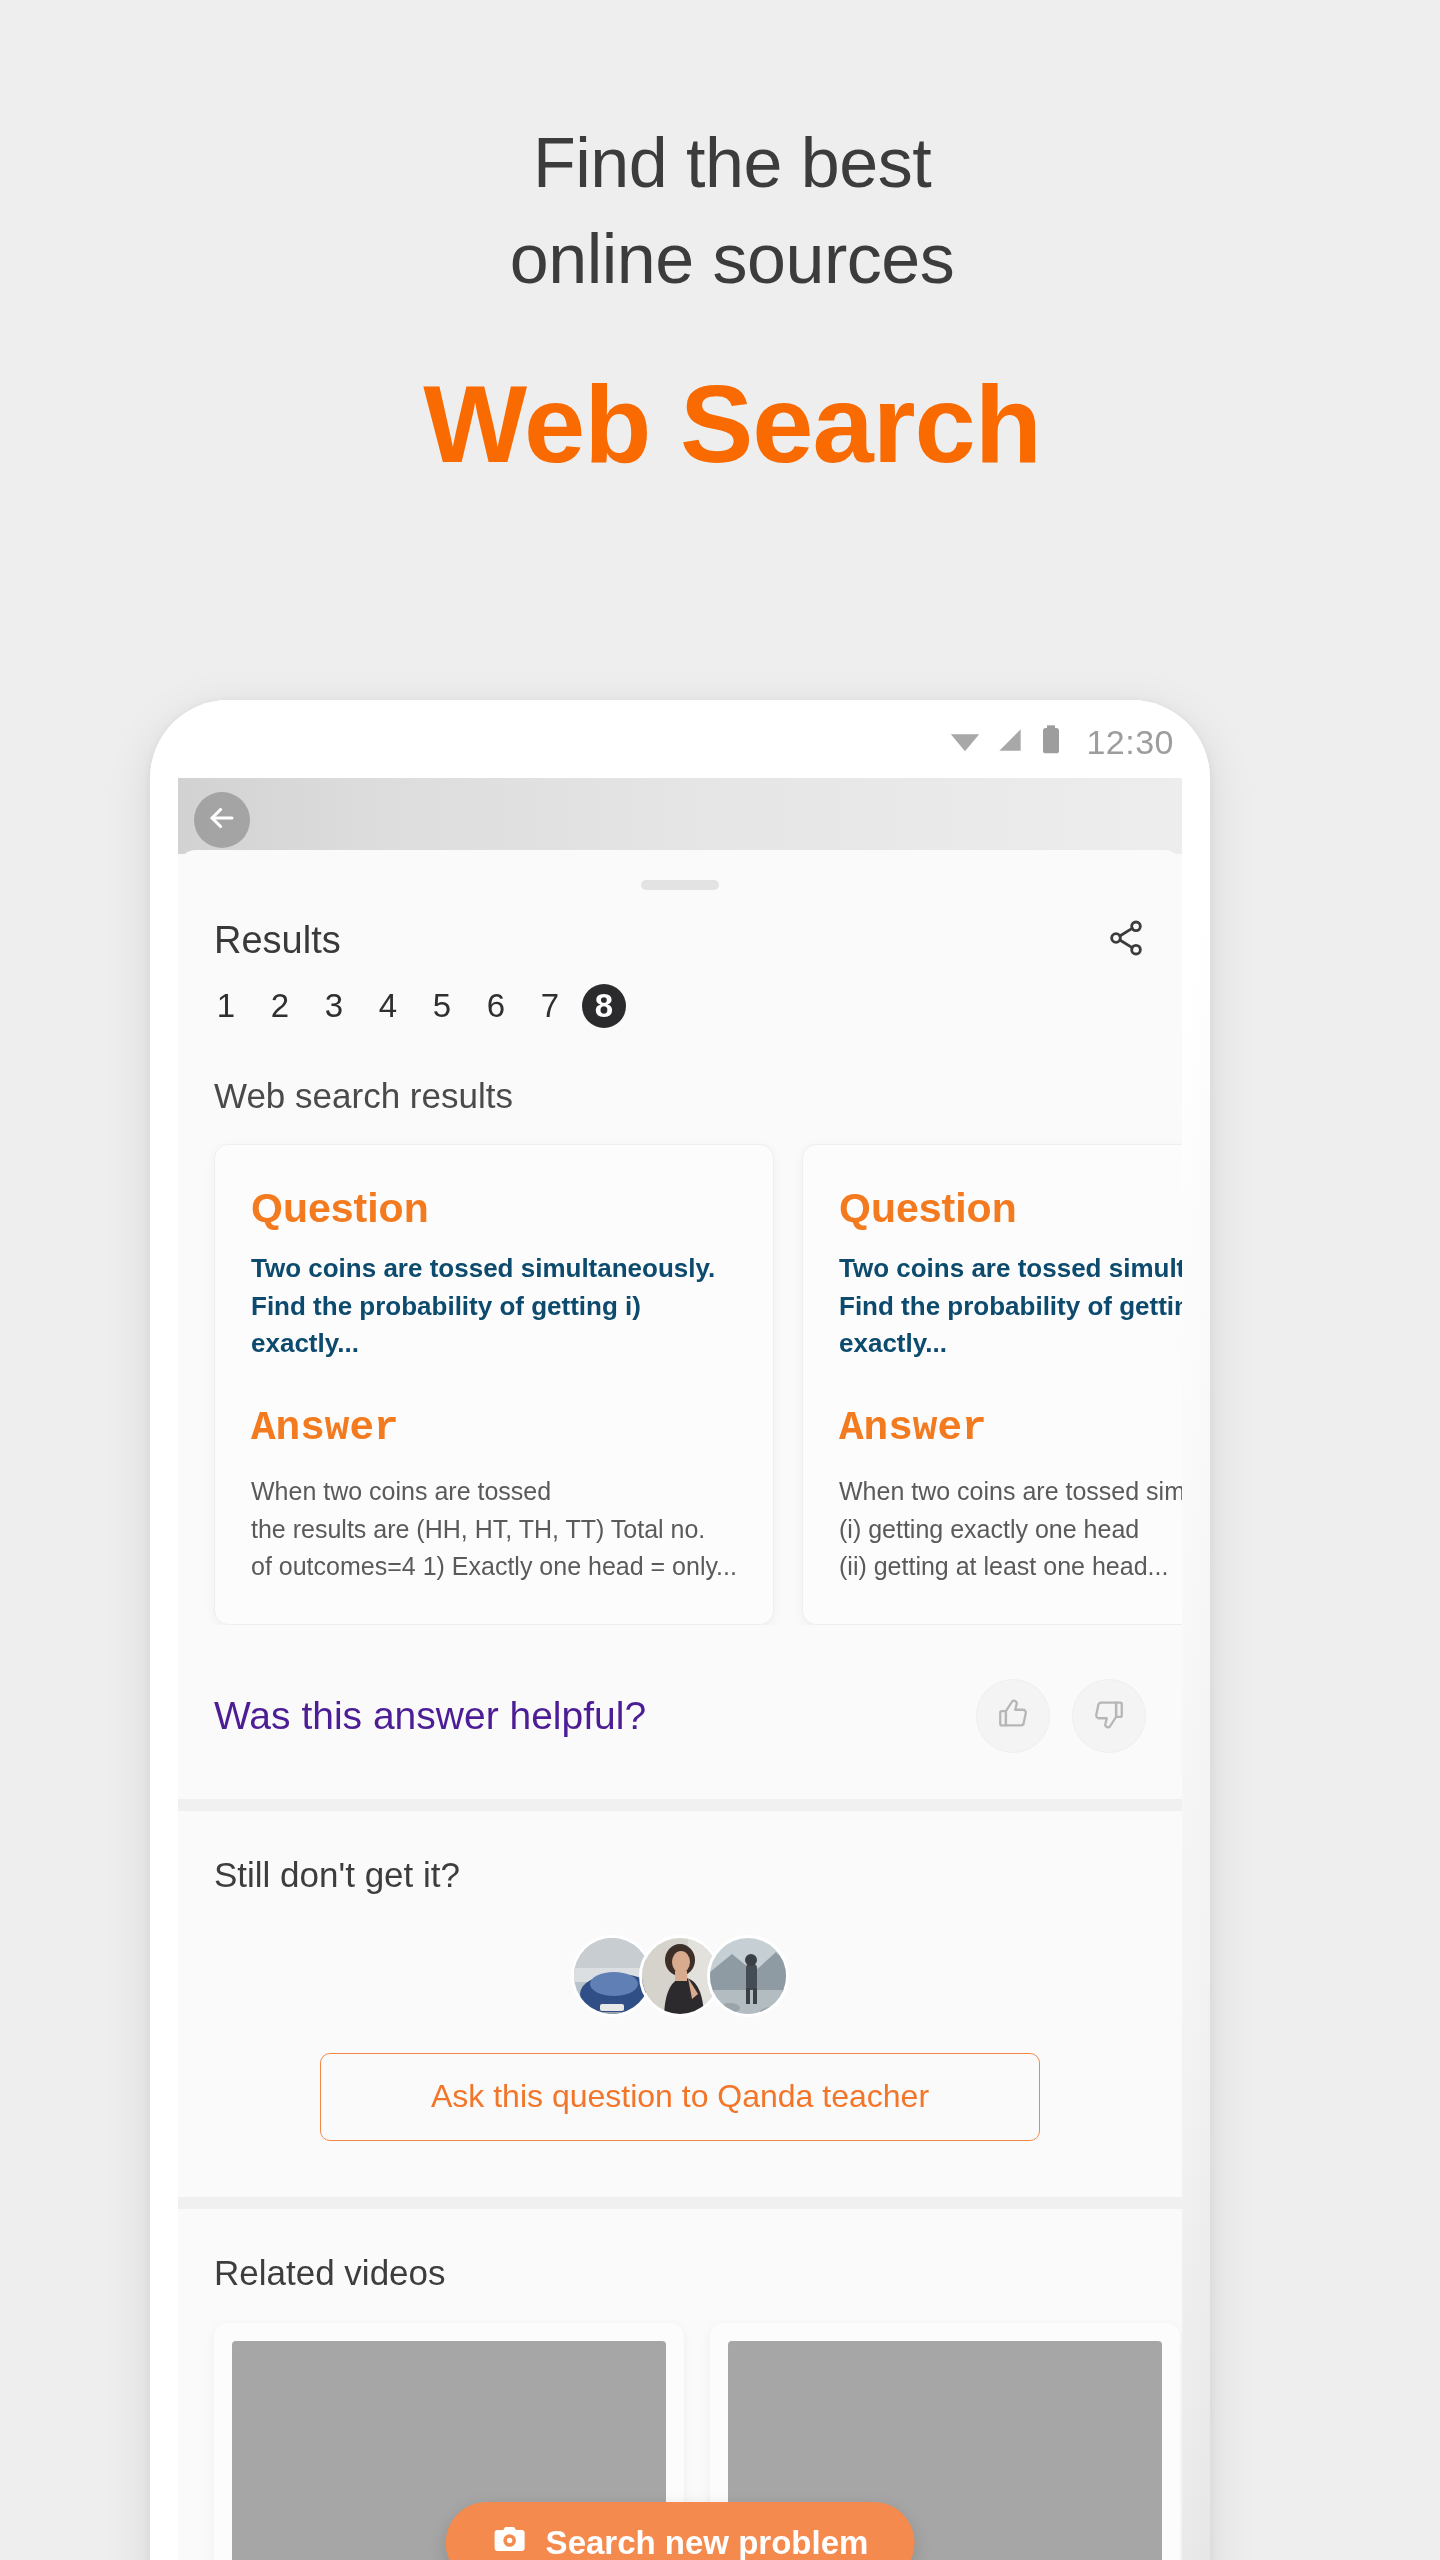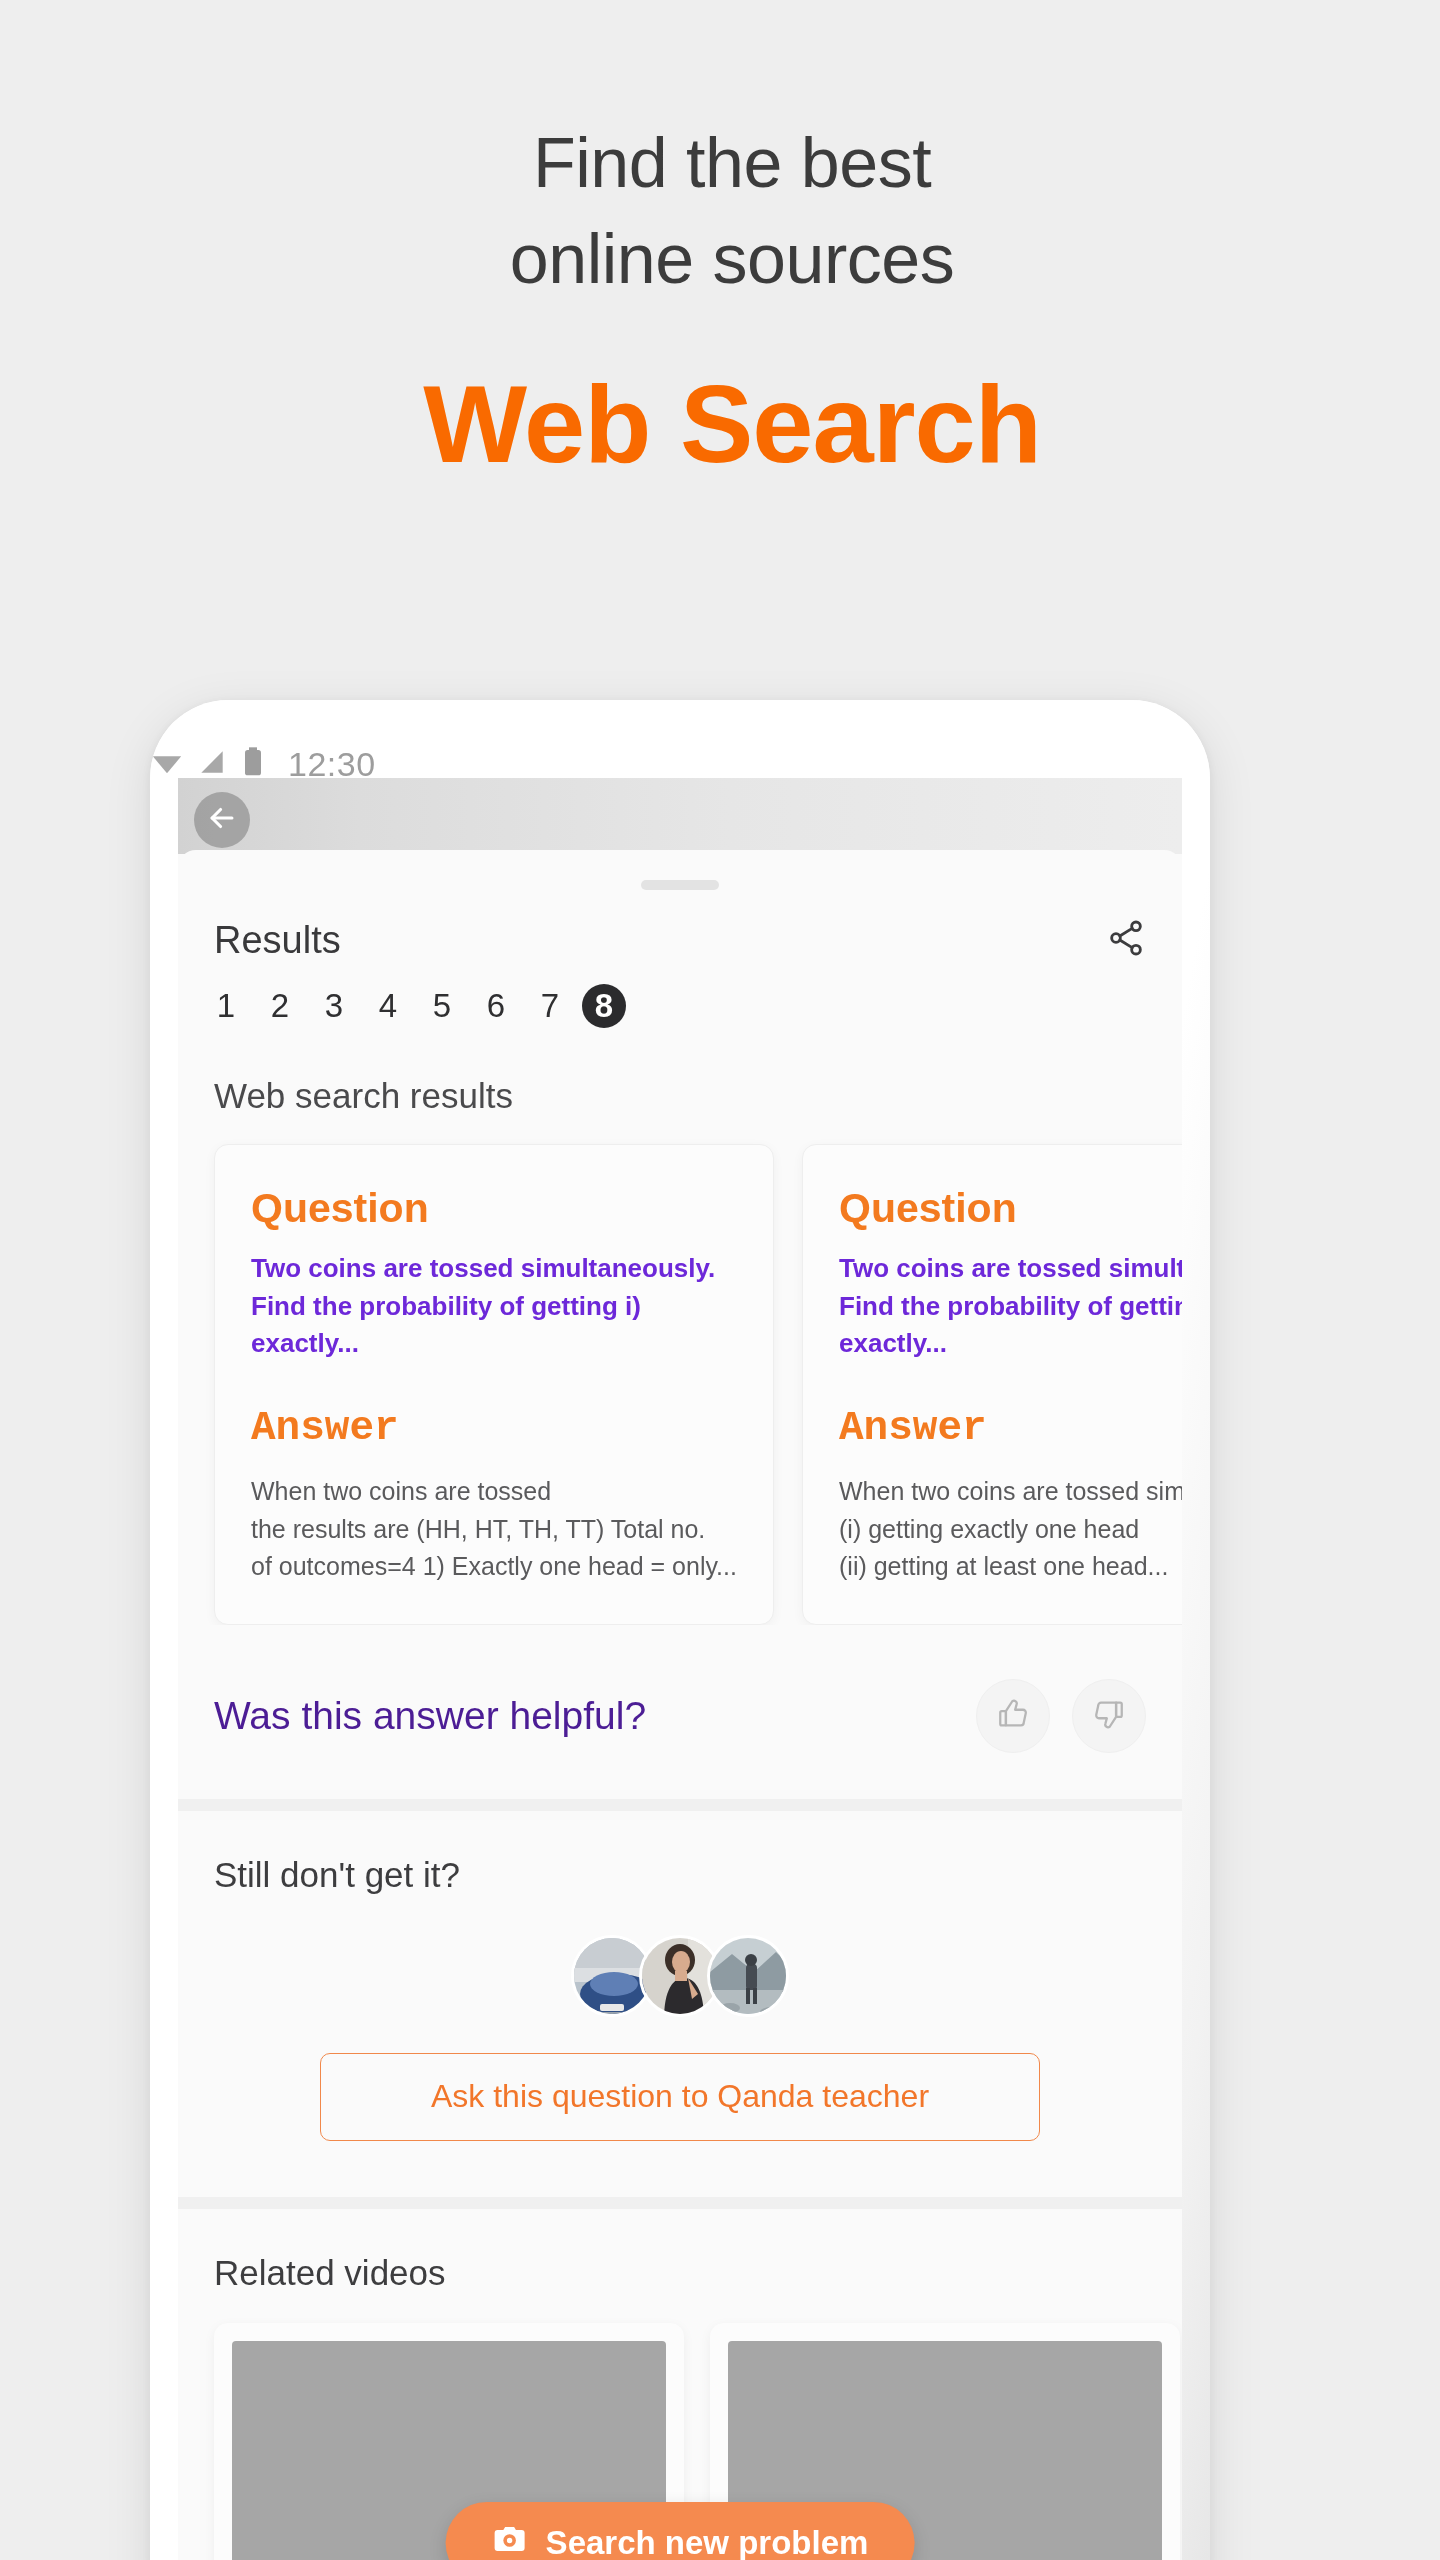--- a/index.html
+++ b/index.html
@@ -38,22 +38,22 @@
   }
   .phone-inner-shade {
     position: absolute; inset: 0;
     border-radius: 78px 78px 0 0;
     background: linear-gradient(100deg, #ffffff 0%, #ffffff 78%, #f2f2f2 92%, #e6e6e6 100%);
     pointer-events: none;
   }
 
   
   .statusbar {
-    position: absolute; left: 0; top: 34px; width: 1060px; height: 60px;
-    display: flex; align-items: center; 
+    position: absolute; left: 0; top: 12px; width: 1060px; height: 60px;
+    display: flex; align-items: center; justify-content: flex-end;
     padding-right: 36px; gap: 12px;
   }
   .si { display: block; }
   .status-time {
     font-size: 34px; color: #9d9d9d; letter-spacing: 0.5px;
     margin-left: 10px; white-space: nowrap;
   }
 
   
   .screen {
@@ -113,21 +113,21 @@
     overflow: hidden;
   }
   .qa-card {
     flex: 0 0 auto; width: 560px; min-height: 400px;
     background: #fcfcfc; border: 1px solid #eeeeee; border-radius: 14px;
     box-shadow: 0 3px 12px rgba(0,0,0,0.045);
     padding: 40px 36px 38px 36px;
   }
   .qa-label { font-size: 41px; color: #f37a1f; font-weight: 700; }
   .qa-question {
-    font-size: 26px; color: #6d28d9; font-weight: 700;
+    font-size: 26px; color: #0c4a6e; font-weight: 700;
     line-height: 1.45; margin-top: 18px; white-space: pre-line;
   }
   .qa-label.answer { margin-top: 42px; font-family: Liberation Mono, monospace; }
   .qa-answer {
     font-size: 25px; color: #5a5a5c; font-weight: 400;
     line-height: 1.5; margin-top: 22px; white-space: pre-line;
   }
 
   
   .helpful {

